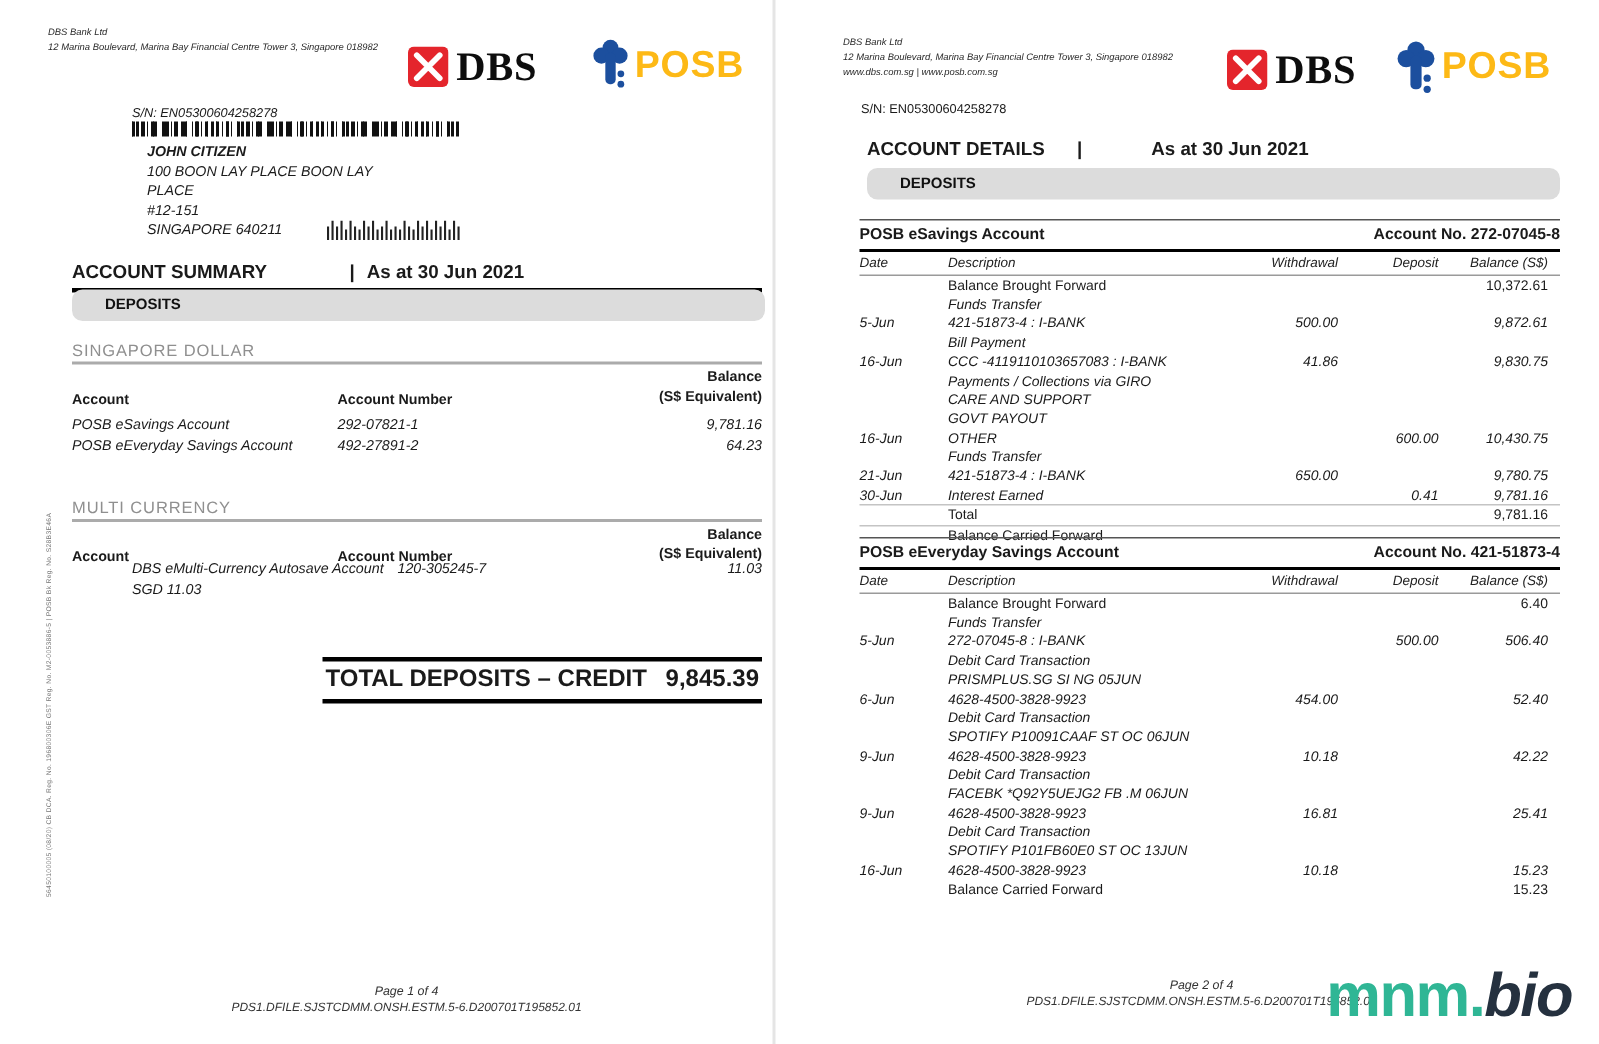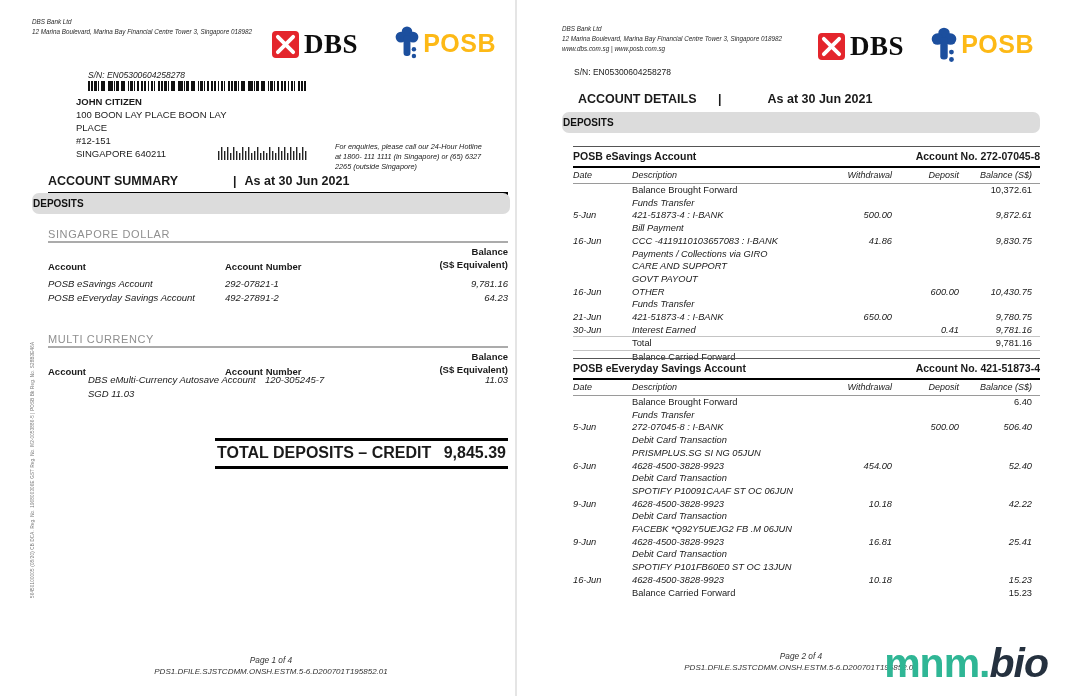--- a/index.html
+++ b/index.html
@@ -28,39 +28,39 @@
   #page1 .serial { top:70px; left:58px; font-style:italic; }
   #page2 .serial { top:67px; left:14px; }
 
   .barcode {
     position:absolute; top:81px; left:58px; width:218px; height:10px;
     background-image:
       repeating-linear-gradient(90deg,#111 0 1px,transparent 1px 3px,#111 3px 5px,transparent 5px 6px,#111 6px 7px,transparent 7px 10px),
       repeating-linear-gradient(90deg,#111 0 2px,transparent 2px 7px);
   }
 
-  .recipient { position:absolute; top:95px; left:46px; font-size:9.5px; line-height:13px; }
+  .recipient { position:absolute; top:95px; left:68px; font-size:9.5px; font-style:italic; line-height:13px; }
   .recipient .name { font-weight:bold; }
 
   .postal-barcode { position:absolute; top:147px; left:188px; }
 
   .hotline { position:absolute; top:142px; left:305px; width:148px; font-size:7.3px; font-style:italic; line-height:1.4; color:#222; }
 
   .title-row { position:absolute; left:18px; right:4px; display:flex; font-weight:bold; font-size:12.5px; align-items:baseline; }
   #page1 .title-row { top:174px; border-bottom:3px solid #000; padding-bottom:4px; }
   #page2 .title-row { top:92px; }
   #page1 .title-label { width:185px; }
   #page2 .title-label { width:140px; }
   .title-pipe { font-weight:bold; }
   #page1 .title-asat { margin-left:8px; }
   #page2 .title-asat { margin-left:46px; }
 
   .deposits-bar {
-    position:absolute; left:2px; right:2px; height:21px; background:#dcdcdc; border-radius:7px;
-    font-weight:bold; font-size:10px; line-height:21px; padding-left:1px; box-sizing:border-box; color:#111;
+    position:absolute; left:18px; right:2px; height:21px; background:#dcdcdc; border-radius:7px;
+    font-weight:bold; font-size:10px; line-height:21px; padding-left:22px; box-sizing:border-box; color:#111;
   }
   #page1 .deposits-bar { top:193px; }
   #page2 .deposits-bar { top:112px; }
 
   
   .section-heading { position:absolute; left:18px; font-size:11px; color:#8f8f8f; letter-spacing:0.6px; }
   .section-rule { position:absolute; left:18px; right:4px; height:2px; background:#ababab; }
   .p1-head { position:absolute; left:18px; right:4px; display:grid; grid-template-columns:177px 145px 1fr; font-size:9.5px; font-weight:bold; align-items:end; }
   .p1-head .bal { text-align:right; line-height:1.35; }
   .p1-rows { position:absolute; left:18px; right:4px; }
@@ -186,21 +186,20 @@
         <rect x="69" y="6" width="1.4" height="7"></rect>
       <rect x="72" y="0" width="1.4" height="13"></rect>
         <rect x="75" y="4" width="1.4" height="9"></rect>
         <rect x="78" y="0" width="1.4" height="13"></rect>
       <rect x="81" y="6" width="1.4" height="7"></rect>
         <rect x="84" y="0" width="1.4" height="13"></rect>
         <rect x="87" y="4" width="1.4" height="9"></rect>
     </g>
   </svg>
 
-  <div class="hotline">For enquiries, please call our 24-Hour Hotline at 1800- 111 1111 (in Singapore) or (65) 6327 2265 (outside Singapore)</div>
 
   <div class="title-row">
     <span class="title-label">ACCOUNT SUMMARY</span>
     <span class="title-pipe">|</span>
     <span class="title-asat">As at 30 Jun 2021</span>
   </div>
 
   <div class="deposits-bar">DEPOSITS</div>
 
   <div class="section-heading" id="sgd-heading">SINGAPORE DOLLAR</div>

